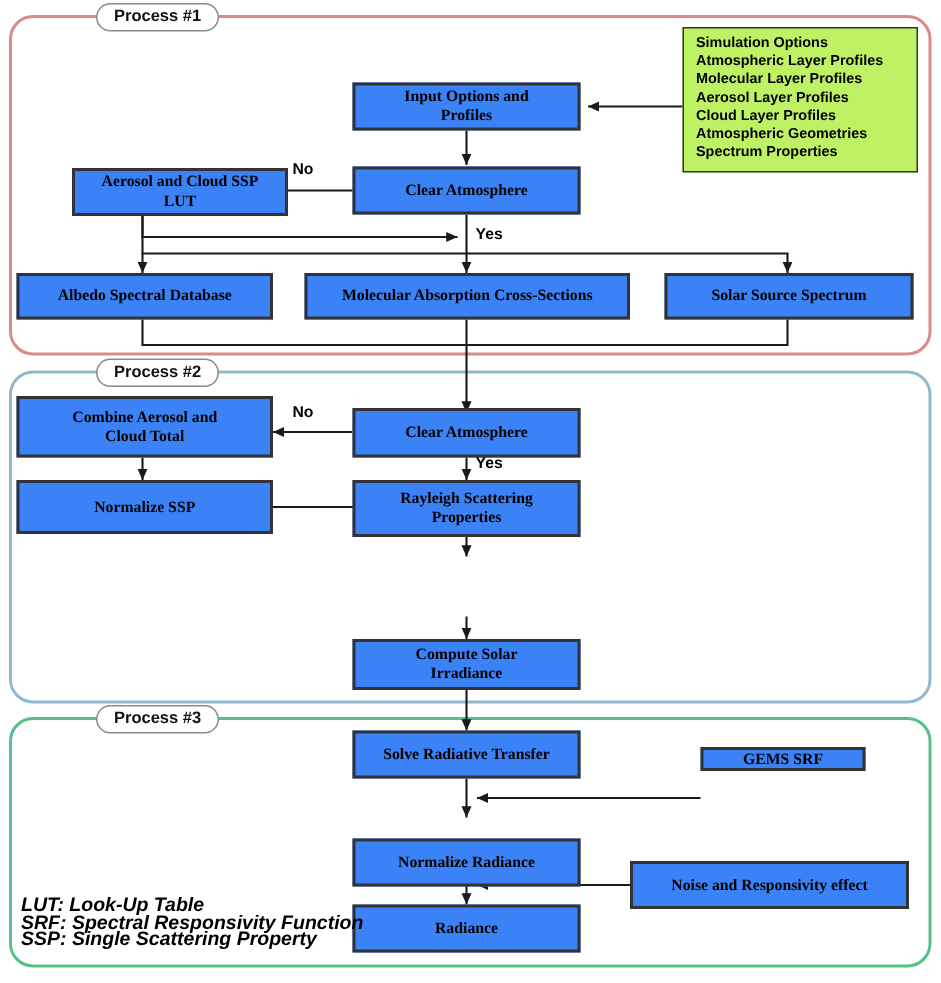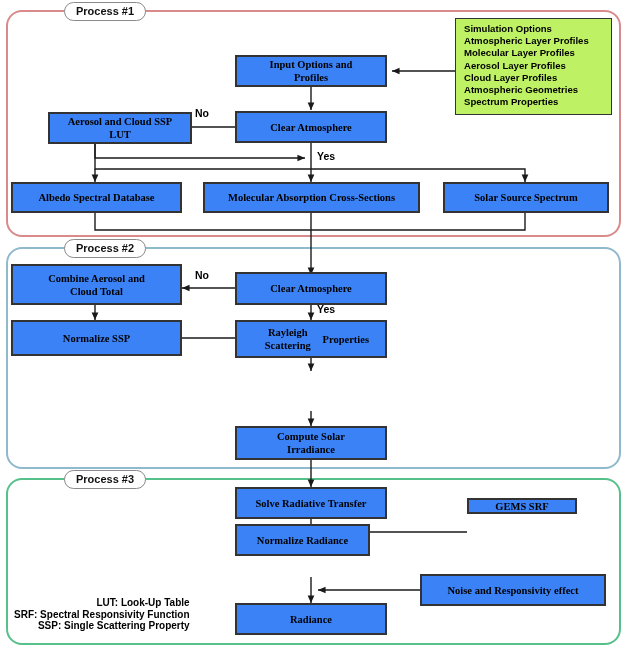--- a/index.html
+++ b/index.html
@@ -71,27 +71,28 @@
     font-weight: bold;
     line-height: 12.2px;
     color: #000000;
     z-index: 5;
     text-align: left;
   }
   .list-box div { white-space: nowrap; }
   
   .legend {
     position: absolute;
-    font-size: 10px;
+    font-size: 13px;
     font-weight: bold;
     line-height: 11.5px;
     color: #000000;
     z-index: 6;
-    text-align: right;
+    text-align: left;
     white-space: nowrap;
+    font-style: italic;
   }
   
   #wires {
     position: absolute;
     left: 0; top: 0;
     width: 627px;
     height: 655px;
     z-index: 2;
     pointer-events: none;
   }
@@ -200,34 +201,34 @@
 
   <div class="node" style="left:235px; top:272px; width:152px; height:33px;">Clear Atmosphere</div>
 
   <div class="node" style="left:11px; top:264px; width:171px; height:41px; flex-direction:column;">
     <span>Combine Aerosol and</span>
     <span>Cloud Total</span>
   </div>
 
   <div class="node" style="left:11px; top:320px; width:171px; height:36px;">Normalize SSP</div>
 
-  <div class="node" style="left:235px; top:320px; width:152px; height:38px; flex-direction:row;">
+  <div class="node" style="left:235px; top:320px; width:152px; height:38px; flex-direction:column;">
     <span>Rayleigh Scattering</span>
     <span>Properties</span>
   </div>
 
 
   <div class="node" style="left:235px; top:426px; width:152px; height:34px;">Compute Solar Irradiance</div>
 
   <span class="edge-label" style="left:195px; top:269px;">No</span>
   <span class="edge-label" style="left:317px; top:303px;">Yes</span>
 
   <div class="node" style="left:235px; top:487px; width:152px; height:32px;">Solve Radiative Transfer</div>
 
-  <div class="node" style="left:235px; top:524px; width:135px; height:32px;">Normalize Radiance</div>
+  <div class="node" style="left:235px; top:559px; width:152px; height:32px;">Normalize Radiance</div>
 
   <div class="node" style="left:235px; top:603px; width:152px; height:32px;">Radiance</div>
 
   <div class="node" style="left:467px; top:498px; width:110px; height:16px;">GEMS SRF</div>
 
   <div class="node" style="left:420px; top:574px; width:186px; height:32px;">Noise and Responsivity effect</div>
 
   <div class="legend" style="left:14px; top:597px;">
     <div>LUT: Look-Up Table</div>
     <div>SRF: Spectral Responsivity Function</div>

